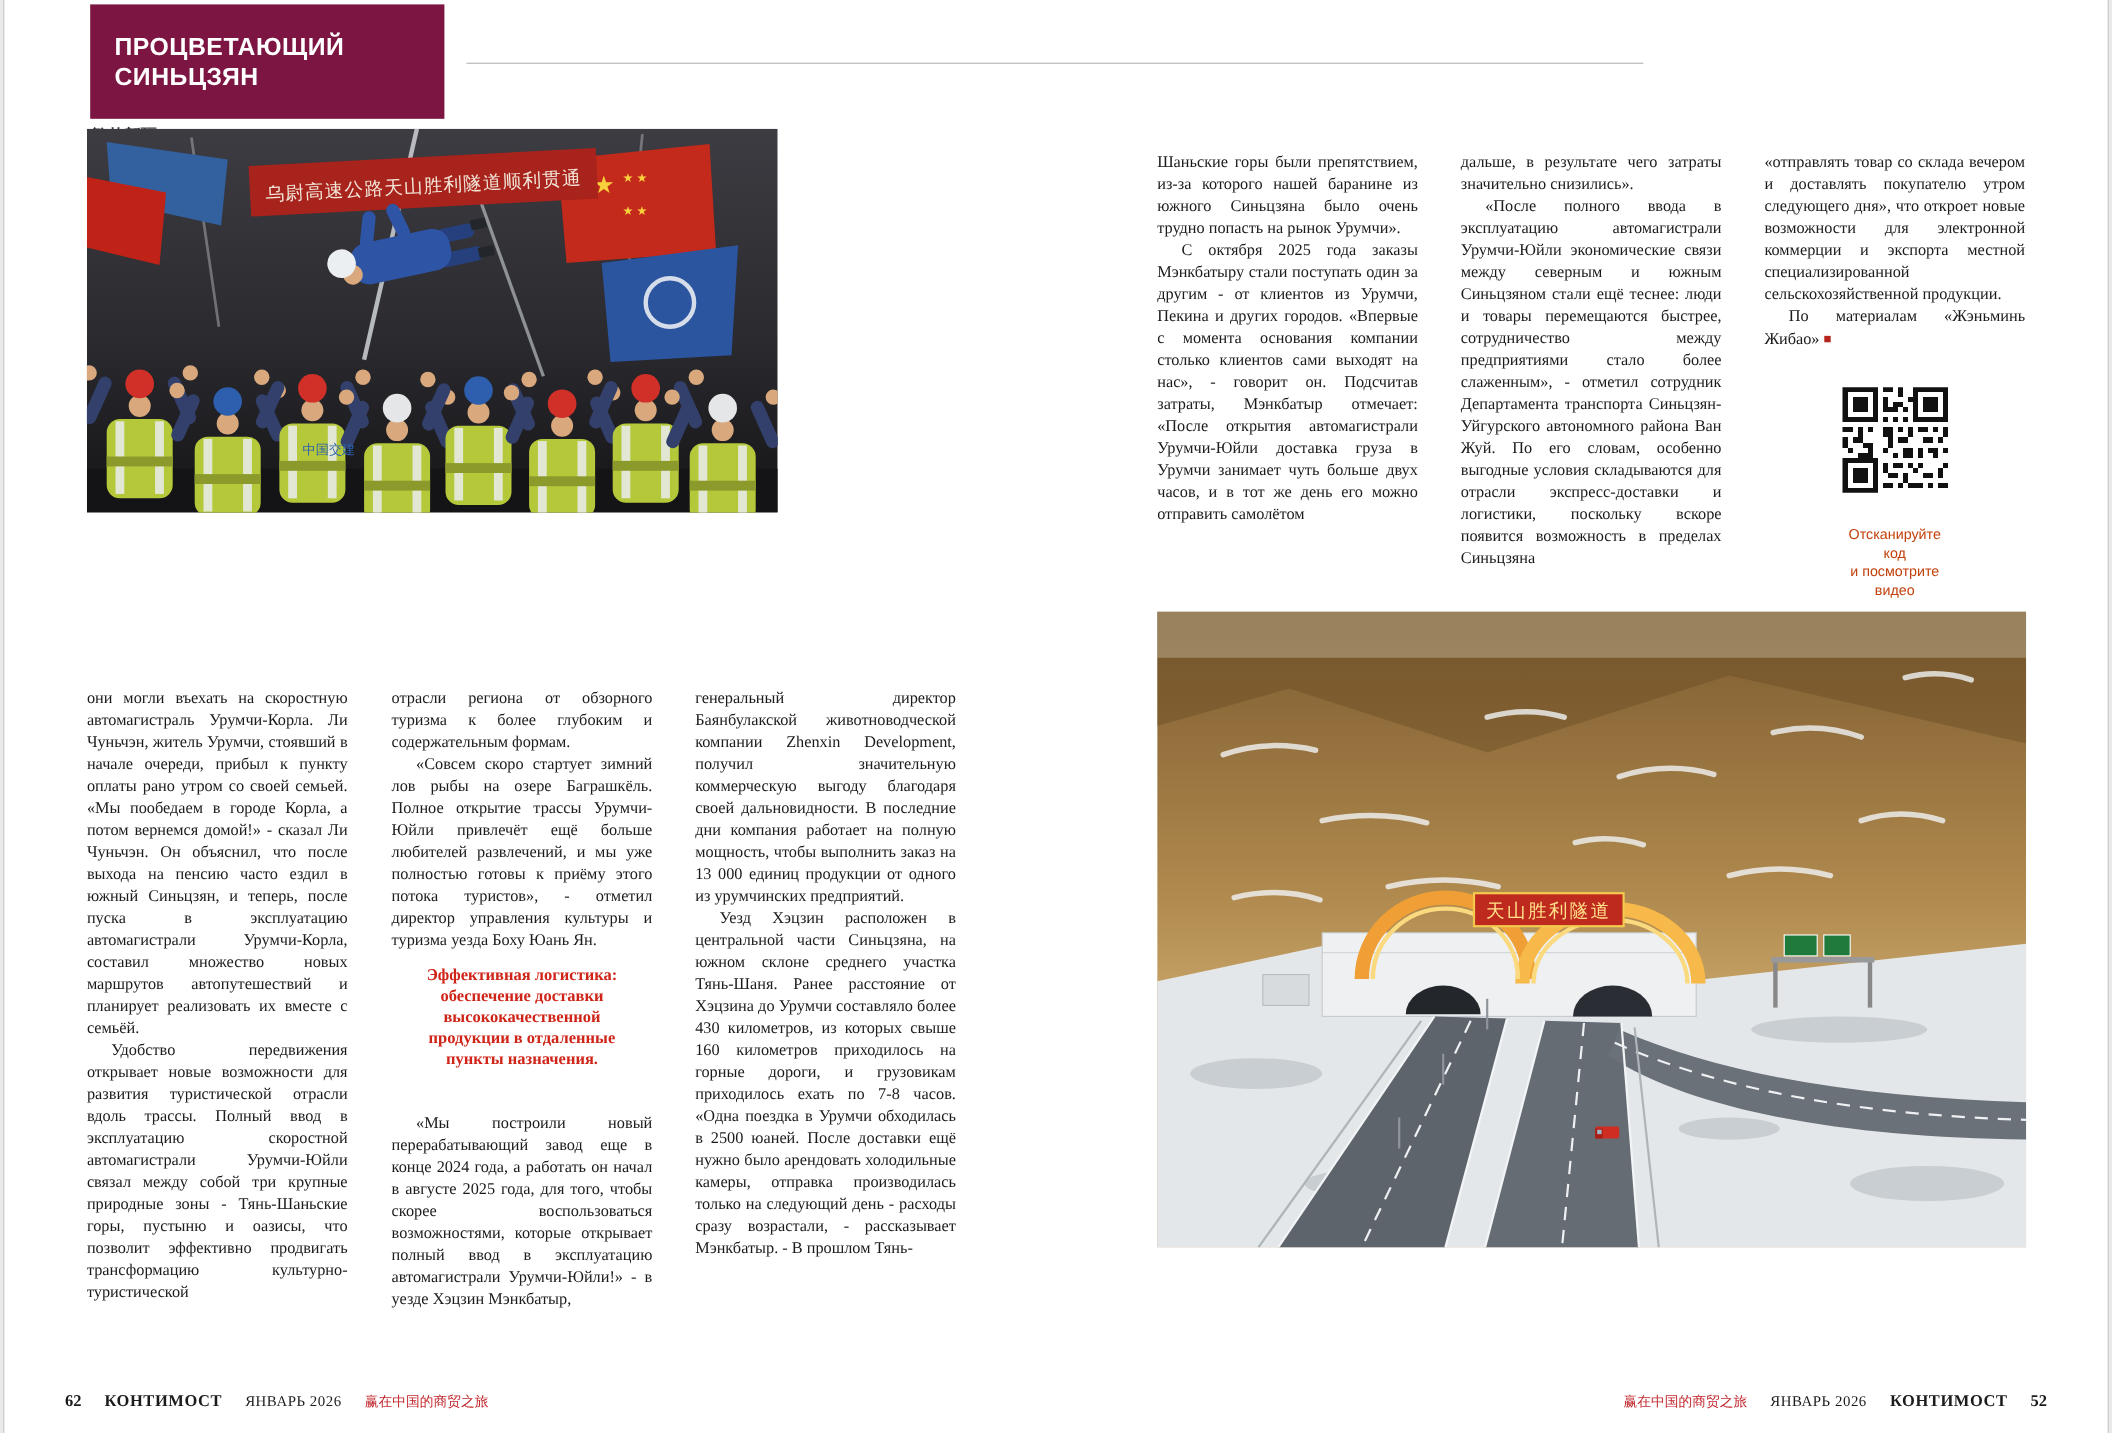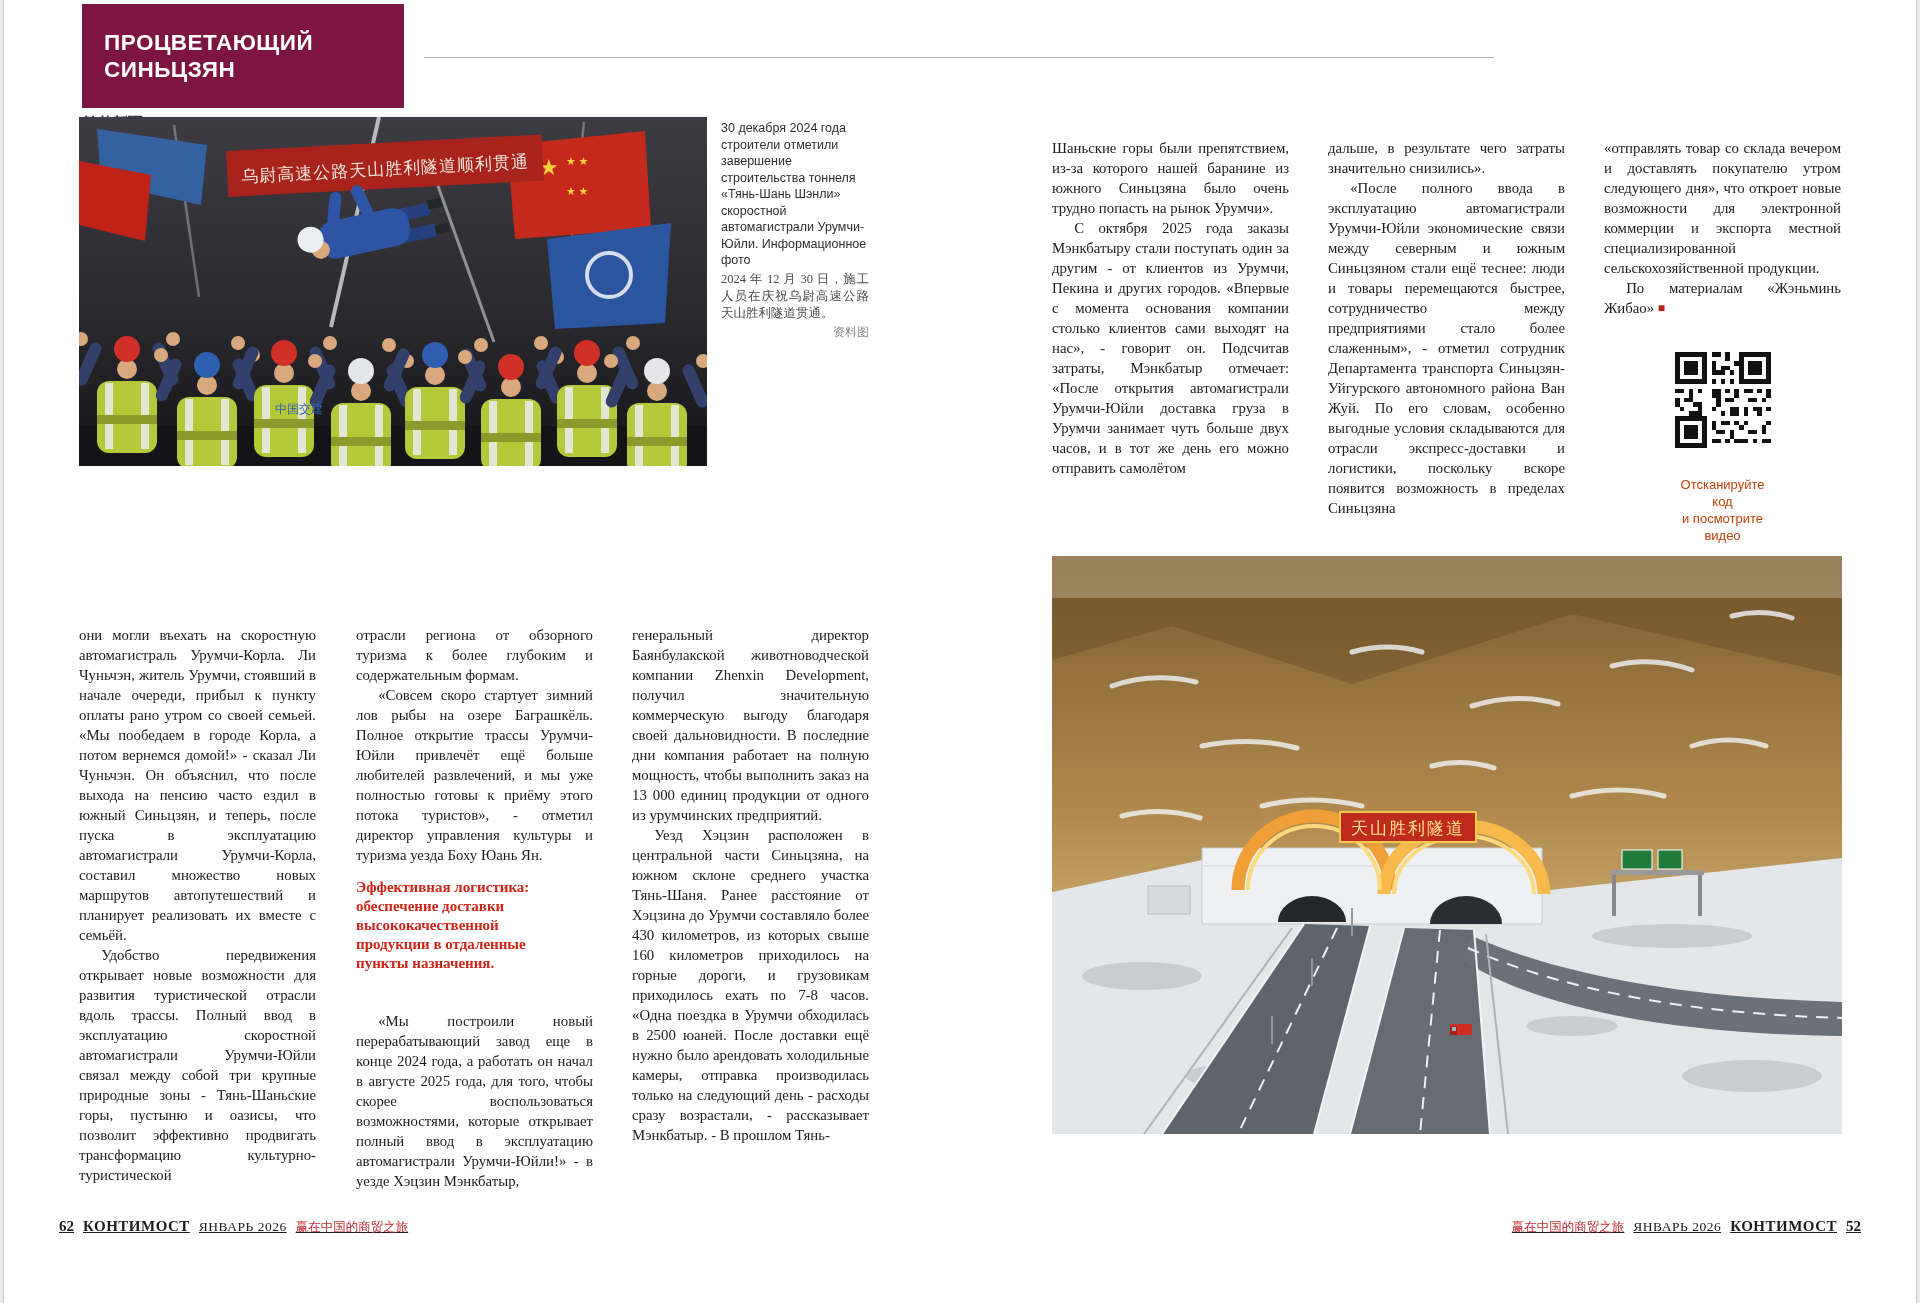--- a/index.html
+++ b/index.html
@@ -27,40 +27,40 @@
   .side-caption .zh{margin-top:2px;font-family:"Liberation Serif",serif;color:#4a4a4a;
                     font-size:12.5px;line-height:17px;text-align:justify;}
   .side-caption .credit{text-align:right;color:#8a8a8a;font-family:"Liberation Serif",serif;
                         font-size:12px;margin-top:2px;}
 
   
   .col{width:237px;font-size:14.8px;line-height:20px;text-align:justify;}
   .col p{margin:0;}
   .col p + p{text-indent:1.5em;}
   .col .ind p{text-indent:1.5em;margin-top:38px;}
-  .red-heading{color:#cf2418;font-weight:bold;text-align:left;white-space:pre-line;
+  .red-heading{color:#cf2418;font-weight:bold;text-align:center;white-space:pre-line;
                font-size:15px;line-height:19px;margin:13px 0 12px 0;}
   .src-line{margin:0;text-indent:1.5em;}
   .end-mark{color:#b5231c;font-size:12px;vertical-align:1px;}
 
   
   .qr-wrap{left:1600px;top:352px;width:237px;text-align:center;}
   .qr-wrap svg{width:96px;height:96px;display:inline-block;}
   .qr-caption{margin-top:24px;font-family:"Liberation Sans",sans-serif;font-size:13px;
               line-height:17px;color:#c2410c;white-space:pre-line;}
 
   
   .bottom-caption{left:1048px;top:1147px;width:790px;font-family:"Liberation Sans",sans-serif;
                   font-size:13.8px;line-height:18.5px;color:#222;}
   .bottom-caption .ru{display:block;width:510px;}
   .bottom-caption .zh-row{display:flex;justify-content:space-between;margin-top:3px;
                           font-family:"Liberation Serif",serif;font-size:13.5px;color:#4a4a4a;}
 
   
-  .footer{top:1218px;font-size:13px;display:flex;align-items:baseline;gap:9px;text-decoration:underline;}
+  .footer{top:1266px;font-size:13px;display:flex;align-items:baseline;gap:21px;}
   .footer .pageno{font-weight:bold;font-size:15px;}
   .footer .mag{font-weight:bold;font-size:15px;letter-spacing:.5px;}
   .footer .issue{font-size:13.5px;letter-spacing:.5px;}
   .footer .tag-zh{color:#c2272d;font-size:12.5px;}
   .footer-left{left:55px;}
   .footer-right{right:55px;}
 </style>
 </head>
 <body>
 
@@ -142,25 +142,20 @@
         <rect x="118" y="38" width="14" height="9" fill="#23262b"></rect>
         <rect x="2" y="12" width="92" height="38" rx="16" fill="#2e55a5"></rect>
         <rect x="18" y="-16" width="12" height="34" rx="6" fill="#2e55a5" transform="rotate(18 24 0)"></rect>
         <rect x="46" y="-18" width="12" height="34" rx="6" fill="#2e55a5" transform="rotate(-14 52 -2)"></rect>
         <circle cx="2" cy="38" r="9" fill="#d9a87c"></circle>
         <circle cx="-6" cy="26" r="13" fill="#eceff1"></circle>
       </g>
     </svg>
   </div>
 
-  <div class="abs side-caption">
-    <div class="ru">30 декабря 2024 года строители отметили завершение строительства тоннеля «Тянь-Шань Шэнли» скоростной автомагистрали Урумчи-Юйли. Информационное фото</div>
-    <div class="zh">2024 年 12 月 30 日，施工人员在庆祝乌尉高速公路天山胜利隧道贯通。</div>
-    <div class="credit">资料图</div>
-  </div>
 
   <div class="abs col" style="left:75px;top:625px;">
       <p>они могли въехать на скоростную автомагистраль Урумчи-Корла. Ли Чуньчэн, житель Урумчи, стоявший в начале очереди, прибыл к пункту оплаты рано утром со своей семьей. «Мы пообедаем в городе Корла, а потом вернемся домой!» - сказал Ли Чуньчэн. Он объяснил, что после выхода на пенсию часто ездил в южный Синьцзян, и теперь, после пуска в эксплуатацию автомагистрали Урумчи-Корла, составил множество новых маршрутов автопутешествий и планирует реализовать их вместе с семьёй.</p>
       <p>Удобство передвижения открывает новые возможности для развития туристической отрасли вдоль трассы. Полный ввод в эксплуатацию скоростной автомагистрали Урумчи-Юйли связал между собой три крупные природные зоны - Тянь-Шаньские горы, пустыню и оазисы, что позволит эффективно продвигать трансформацию культурно-туристической</p>
     </div>
 
   <div class="abs col" style="left:352px;top:625px;">
     <div>
         <p>отрасли региона от обзорного туризма к более глубоким и содержательным формам.</p>
         <p>«Совсем скоро стартует зимний лов рыбы на озере Баграшкёль. Полное открытие трассы Урумчи-Юйли привлечёт ещё больше любителей развлечений, и мы уже полностью готовы к приёму этого потока туристов», - отметил директор управления культуры и туризма уезда Боху Юань Ян.</p>

